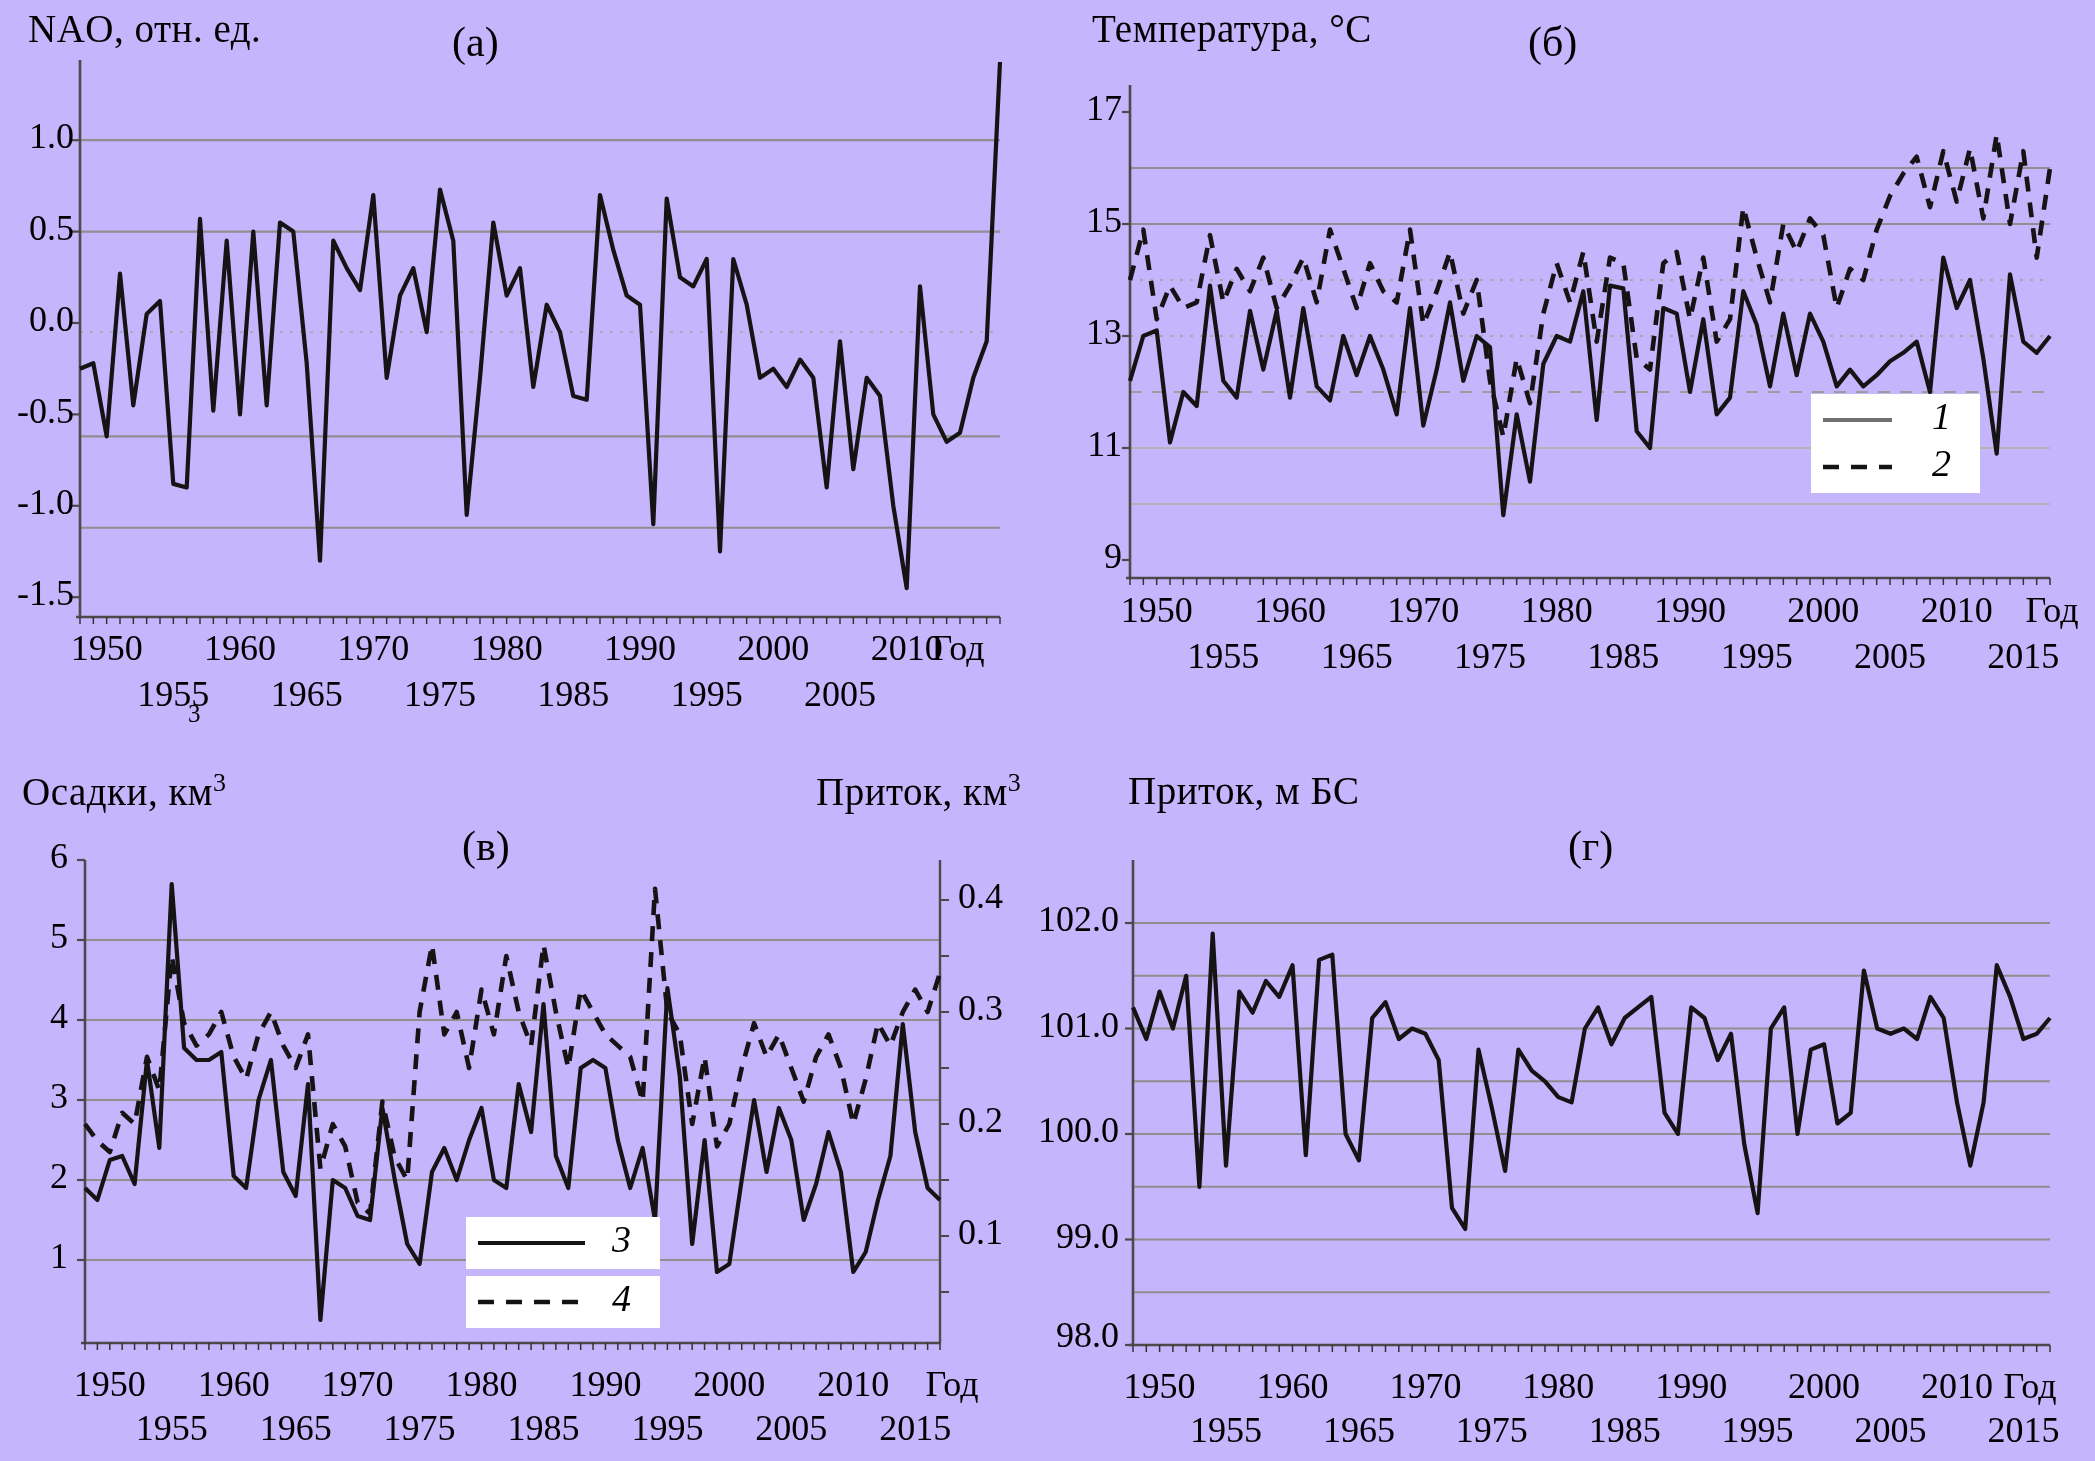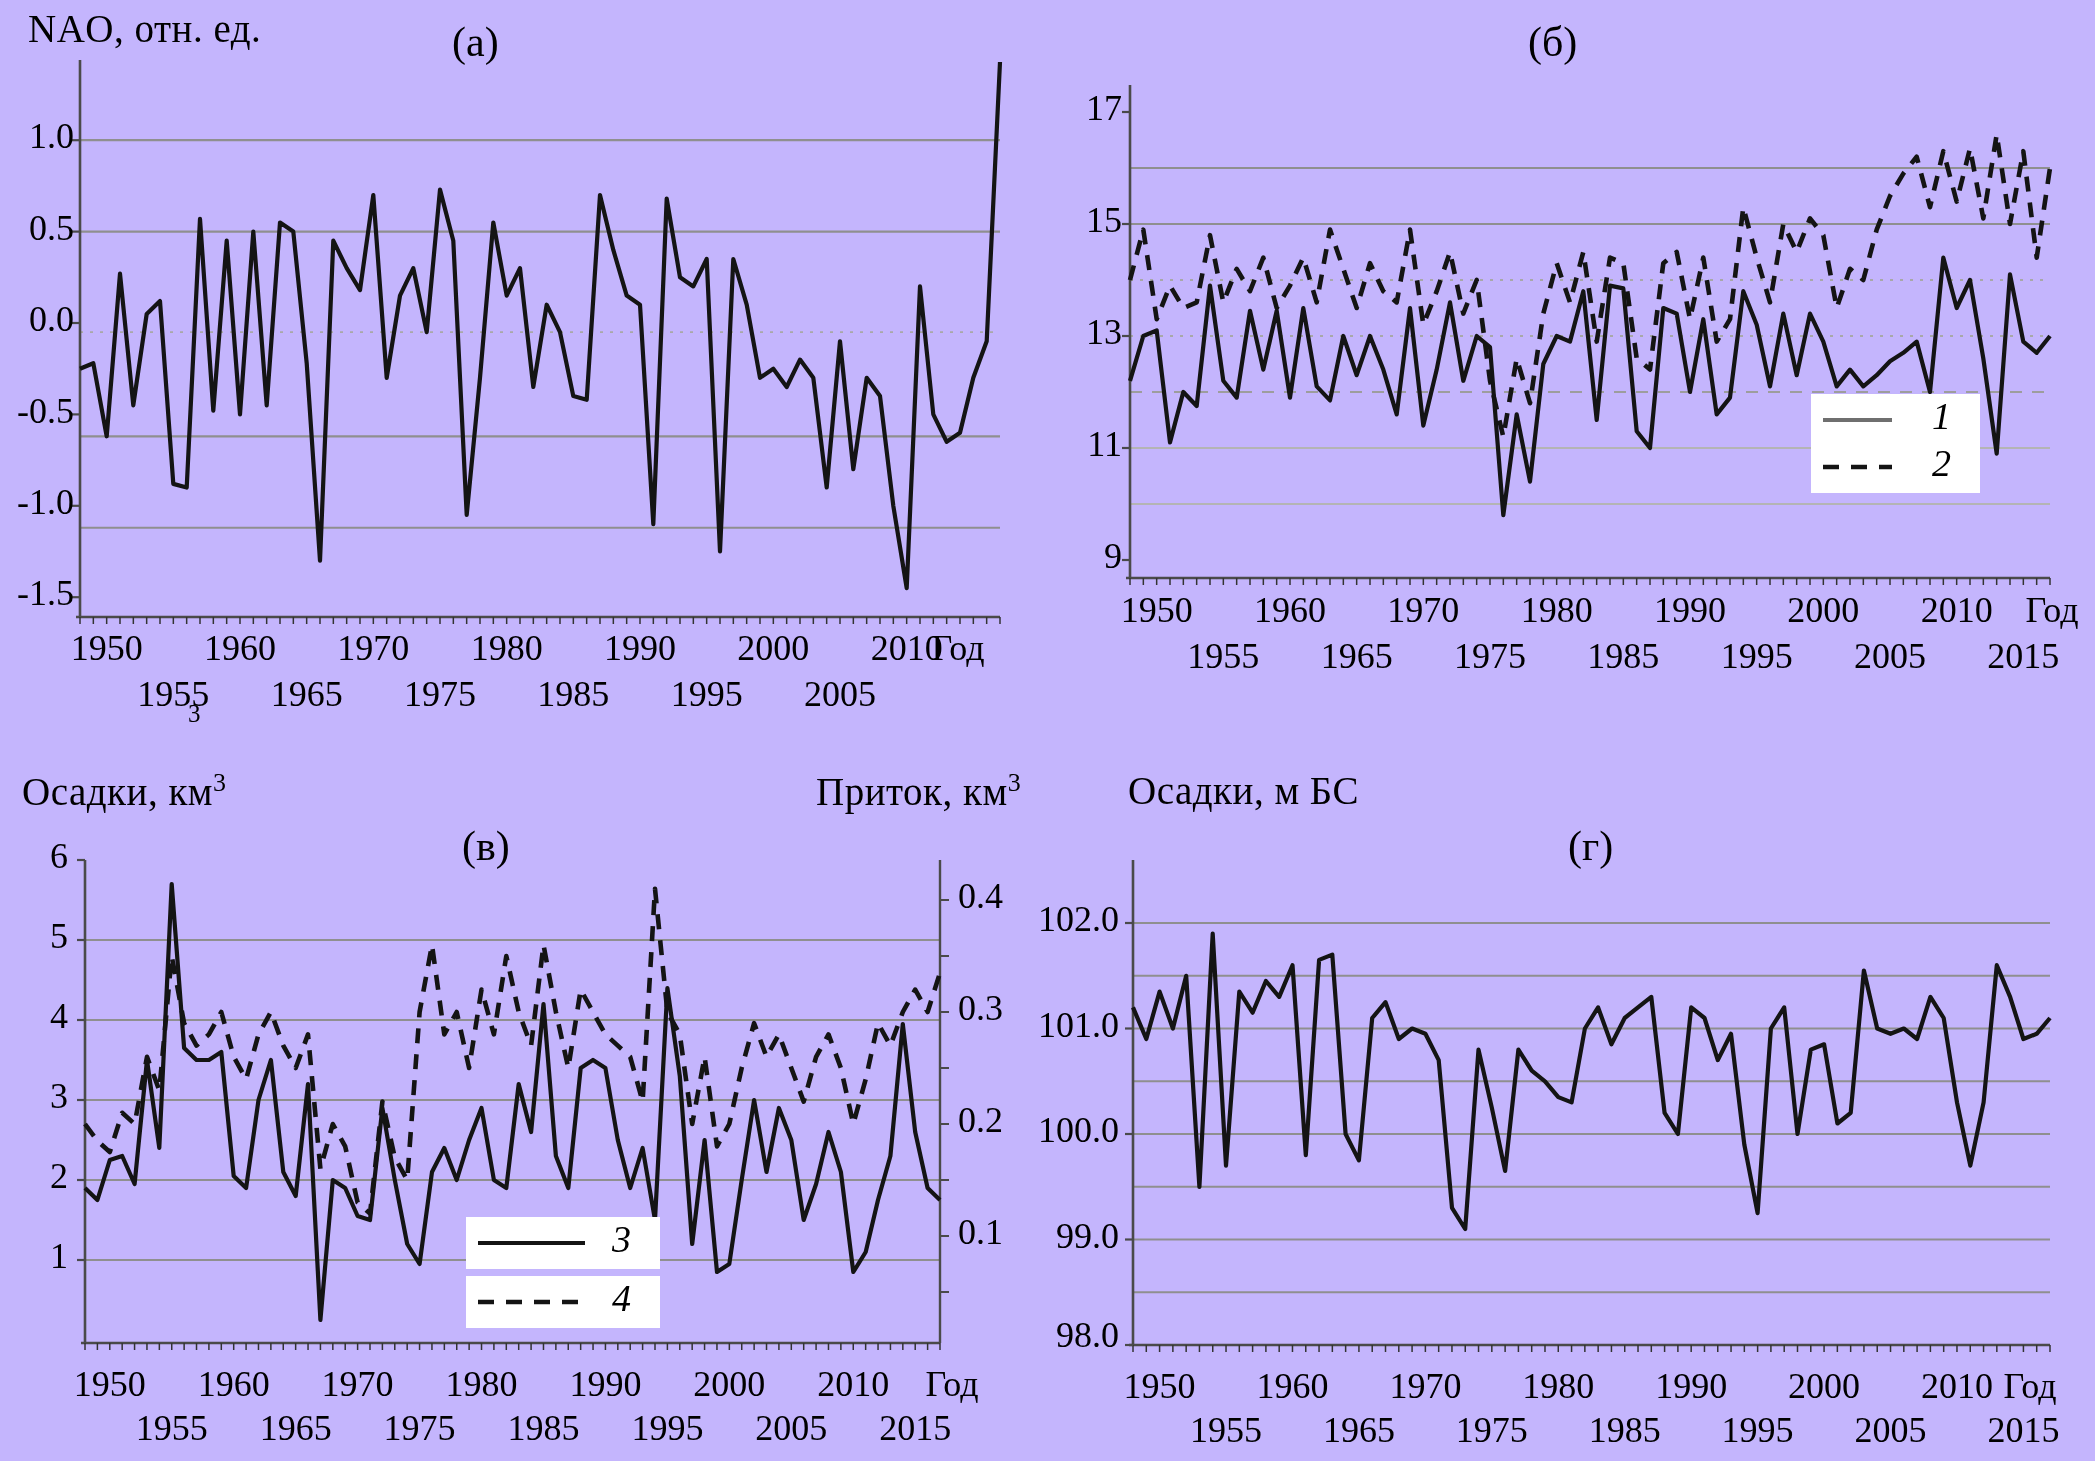--- a/index.html
+++ b/index.html
@@ -12,27 +12,28 @@
   svg{position:absolute;left:0;top:0;}
   text{font-family:"Liberation Serif","DejaVu Serif",serif;fill:#000;}
 </style>
 </head>
 <body>
 
 <div id="stage">
   <div class="ptitle" style="left:28px;top:6px">NAO, отн. ед.</div>
   <div class="subletter" style="left:452px;top:18px">(а)</div>
 
+  <div class="ptitle" style="left:1092px;top:6px">Температура, °С</div>
   <div class="subletter" style="left:1528px;top:18px">(б)</div>
 
   <div class="ptitle" style="left:22px;top:768px"><span>Осадки, км</span><sup>3</sup></div>
   <div class="ptitle" style="left:816px;top:768px"><span>Приток, км</span><sup>3</sup></div>
   <div class="subletter" style="left:462px;top:822px">(в)</div>
 
-  <div class="ptitle" style="left:1128px;top:768px">Осадки, м БС</div>
+  <div class="ptitle" style="left:1128px;top:768px">Приток, м БС</div>
   <div class="subletter" style="left:1568px;top:822px">(г)</div>
 
   <div class="footnote" style="left:188px;top:700px">3</div>
 
   <svg id="plots" width="2095" height="1461" viewBox="0 0 2095 1461">
       <line x1="80" y1="140.2" x2="1000" y2="140.2" stroke="#8f8f8f" stroke-width="2.2"></line>
       <line x1="80" y1="231.6" x2="1000" y2="231.6" stroke="#8f8f8f" stroke-width="2.2"></line>
       <line x1="80" y1="436.336" x2="1000" y2="436.336" stroke="#8f8f8f" stroke-width="2.2"></line>
       <line x1="80" y1="527.736" x2="1000" y2="527.736" stroke="#8f8f8f" stroke-width="2.2"></line>
       <line x1="80" y1="332.14" x2="1000" y2="332.14" stroke="#a8a8a8" stroke-width="1.8" stroke-dasharray="3 7"></line>

